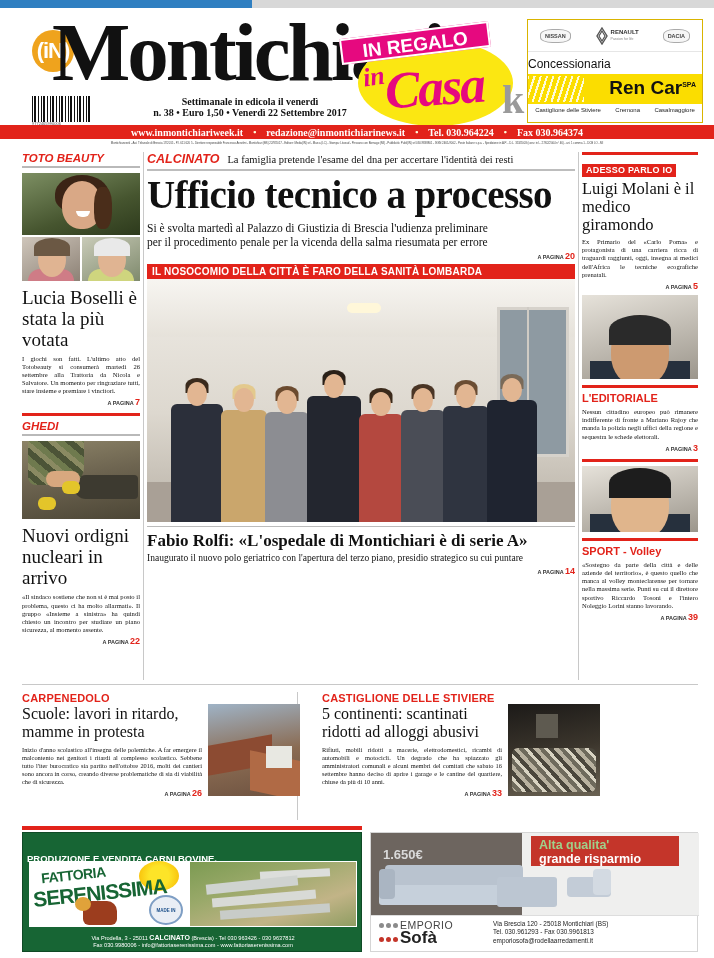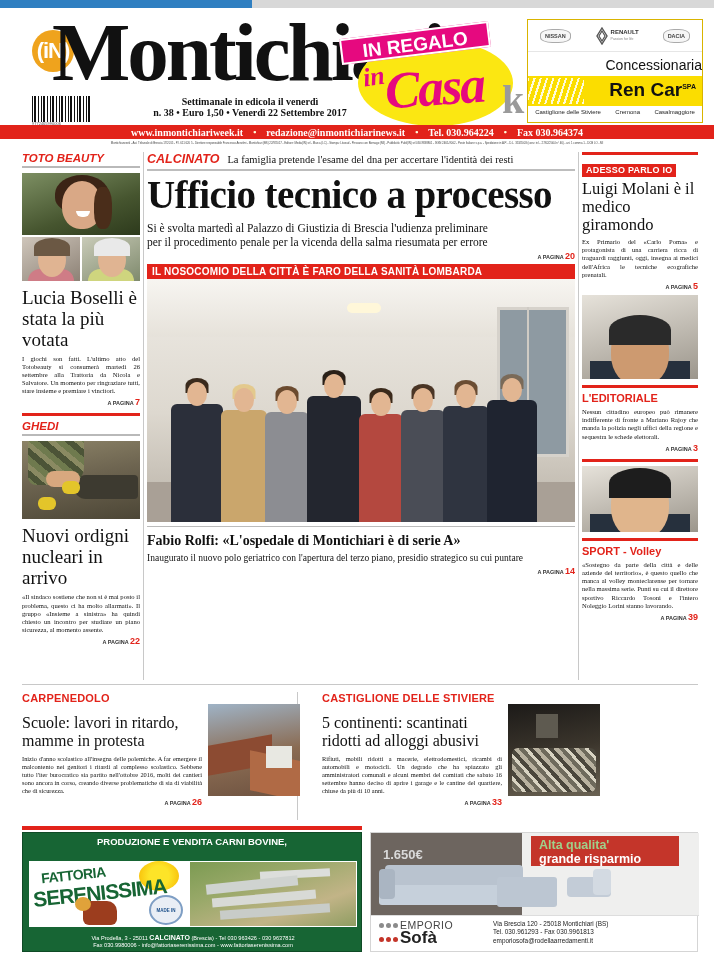--- a/index.html
+++ b/index.html
@@ -71,21 +71,21 @@
   }
 
   
   .rencar { position:absolute; left:527px; top:11px; width:176px; height:104px; border:1px solid #d9b400; background:#fff; }
   .rencar .logos { height:32px; display:flex; align-items:center; justify-content:space-around; border-bottom:1px solid #e6e6e6;}
   .rencar .brand-badge { font-family:"Liberation Sans",sans-serif; font-size:5.5px; font-weight:bold; color:#444;
       border:1px solid #aaa; border-radius:40%; padding:3px 4px; text-align:center; background:#f6f6f6;}
   .rencar .renault-wrap { display:flex; align-items:center; gap:2px;}
   .rencar .renault-txt { font-family:"Liberation Sans",sans-serif; font-size:6px; font-weight:bold; color:#333; line-height:7px;}
   .rencar .renault-sub { font-size:3.5px; font-weight:normal; color:#888;}
-  .rencar .conc { text-align:right; font-family:"Liberation Sans",sans-serif; font-size:14px; color:#111; padding-top:5px;}
+  .rencar .conc { text-align:left; font-family:"Liberation Sans",sans-serif; font-size:12px; color:#111; padding-top:5px;}
   .rencar .yellowband { margin-top:3px; height:30px; background:#fbdd00; position:relative; overflow:hidden;}
   .rencar .yellowband .swoosh { position:absolute; left:-6px; top:2px; width:62px; height:26px;
       background: repeating-linear-gradient(-72deg, #fff 0 2px, transparent 2px 6px); opacity:.85;}
   .rencar .yellowband .rc { position:absolute; right:6px; top:3px; font-family:"Liberation Sans",sans-serif;
       font-weight:bold; font-size:19px; color:#111; }
   .rencar .yellowband .spa { font-size:7px; vertical-align:super;}
   .rencar .cities { display:flex; justify-content:space-around; font-family:"Liberation Sans",sans-serif;
       font-size:6px; color:#222; padding-top:3px;}
 
   
@@ -175,21 +175,21 @@
   .big-photo .doorR2 { position:absolute; right:46px; top:28px; width:2px; height:150px; background:#cfcbc4;}
   .big-photo .floor { position:absolute; left:0; bottom:0; width:428px; height:40px; background:#a9a096;}
   .big-photo .light { position:absolute; left:200px; top:24px; width:34px; height:10px; border-radius:6px; background:#fff7d9;}
   .people { position:absolute; left:16px; bottom:0; width:400px; height:200px; }
   .p { position:absolute; bottom:0; border-radius:6px 6px 0 0; }
   .p .head { position:absolute; left:50%; transform:translateX(-50%); top:-22px; width:20px; height:24px; border-radius:50%; background:#e2b692;}
   .p .hair { position:absolute; left:50%; transform:translateX(-50%); top:-26px; width:23px; height:15px; border-radius:50% 50% 0 0;}
 
   
   .cap-box { border-top:1px solid #bbb; padding-top:4px; margin-top:4px;}
-  .cap-title { font-family:"Liberation Serif",serif; font-weight:bold; font-size:14px; line-height:19px; color:#111;}
+  .cap-title { font-family:"Liberation Serif",serif; font-weight:bold; font-size:17px; line-height:19px; color:#111;}
   .cap-sub { font-family:"Liberation Serif",serif; font-size:9.5px; line-height:11px; color:#111; margin-top:3px;}
 
   
   .r-kicker { background:#e2231a; color:#fff; font-family:"Liberation Sans",sans-serif; font-weight:bold;
      font-size:9px; padding:1.5px 4px; display:inline-block; letter-spacing:0.2px; }
   .r-kicker-plain { font-family:"Liberation Sans",sans-serif; font-weight:bold; font-size:11px; color:#e2231a;}
   .r-headline { font-family:"Liberation Serif",serif; font-size:16.5px; line-height:18px; color:#111; margin-top:3px;}
   .r-body { font-family:"Liberation Serif",serif; font-size:6.6px; line-height:8.2px; text-align:justify; color:#111; margin-top:4px;}
   .r-photo { width:116px; height:84px; position:relative; overflow:hidden; background:#b9b5ae; margin-top:4px;}
   .r-photo .bg { position:absolute; inset:0; background:linear-gradient(165deg,#e6e2da,#9c968c);}
@@ -198,40 +198,40 @@
   .r-photo.editorial .face { background:#e0b58c; }
   .r-photo.editorial .hair { background:#1d1d1d; }
   .r-photo .suit { position:absolute; left:50%; transform:translateX(-50%); bottom:0; width:100px; height:18px; background:#26303d;}
 
   
   .bottom-row { position:absolute; left:22px; top:540px; width:676px; height:130px; }
   .bstory { position:absolute; top:0; width:278px; }
   .bstory.left { left:0; }
   .bstory.right { left:300px; }
   .b-kick { font-family:"Liberation Sans",sans-serif; font-weight:bold; font-size:11px; color:#e2231a; letter-spacing:0.2px;}
-  .b-head { font-family:"Liberation Serif",serif; font-size:16px; line-height:18px; color:#111; margin-top:10px;}
+  .b-head { font-family:"Liberation Serif",serif; font-size:16px; line-height:18px; color:#111; margin-top:1px;}
   .b-body { font-family:"Liberation Serif",serif; font-size:6.4px; line-height:8px; text-align:justify; color:#111; margin-top:5px;}
   .b-photo { position:absolute; right:0; top:12px; width:92px; height:92px; overflow:hidden;}
   .b-photo.roof { background:linear-gradient(170deg,#9fb3c6 0%,#8a6b52 55%,#6d5240 100%);}
   .b-photo.roof .r1 { position:absolute; left:0; top:36px; width:64px; height:30px; background:#8c4b32; transform:skewY(-10deg);}
   .b-photo.roof .r2 { position:absolute; right:-4px; top:52px; width:54px; height:40px; background:#b06a45; transform:skewY(12deg);}
   .b-photo.roof .w { position:absolute; right:8px; top:42px; width:26px; height:22px; background:#e8e8e2;}
   .b-photo.trash { background:linear-gradient(170deg,#1c1a18 0%,#3b352c 50%,#6a6253 100%);}
   .b-photo.trash .pile { position:absolute; left:4px; bottom:4px; width:84px; height:44px;
      background:repeating-linear-gradient(48deg,#b9b2a0 0 4px,#6e6a5c 4px 8px,#d8d3c2 8px 11px,#4a463c 11px 15px); border-radius:6px;}
   .b-photo.trash .bin { position:absolute; left:28px; top:10px; width:22px; height:24px; background:#5e5a50;}
 
   
   .hrule-grey { position:absolute; background:#c8c8c8; height:1px; }
 
   
   .ads { position:absolute; left:0; top:832px; width:714px; height:126px; }
   .ad-sere { position:absolute; left:22px; top:0; width:340px; height:120px; background:#176534; border:1px solid #0f4a26;}
   .ad-sere .hdr { color:#fff; font-family:"Liberation Sans",sans-serif; font-weight:bold; font-size:9.5px;
-      text-align:center; line-height:11px; padding:3px 4px 2px;}
+      line-height:11px; padding:20px 4px 2px;}
   .ad-sere .inner { position:absolute; left:6px; top:28px; width:328px; height:66px; background:#fff; display:flex;}
   .ad-sere .left { width:160px; position:relative;}
   .ad-sere .fatt { position:absolute; left:12px; top:6px; font-family:"Liberation Sans",sans-serif; font-weight:bold;
       font-size:14px; color:#176534; transform:rotate(-6deg); letter-spacing:-0.5px;}
   .ad-sere .seren { position:absolute; left:4px; top:20px; font-family:"Liberation Sans",sans-serif; font-weight:bold;
       font-size:21px; color:#176534; transform:rotate(-6deg); letter-spacing:-1px;}
   .ad-sere .sun { position:absolute; right:10px; top:0px; width:40px; height:30px; border-radius:50%;
       background:radial-gradient(circle,#fde428 40%, #f7b500 100%);}
   .ad-sere .cow { position:absolute; left:54px; bottom:2px; width:34px; height:24px; background:#9c3d1e; border-radius:8px 10px 6px 6px;}
   .ad-sere .cow:after{ content:""; position:absolute; left:-8px; top:-4px; width:16px; height:14px; background:#e0a23a; border-radius:50%;}

